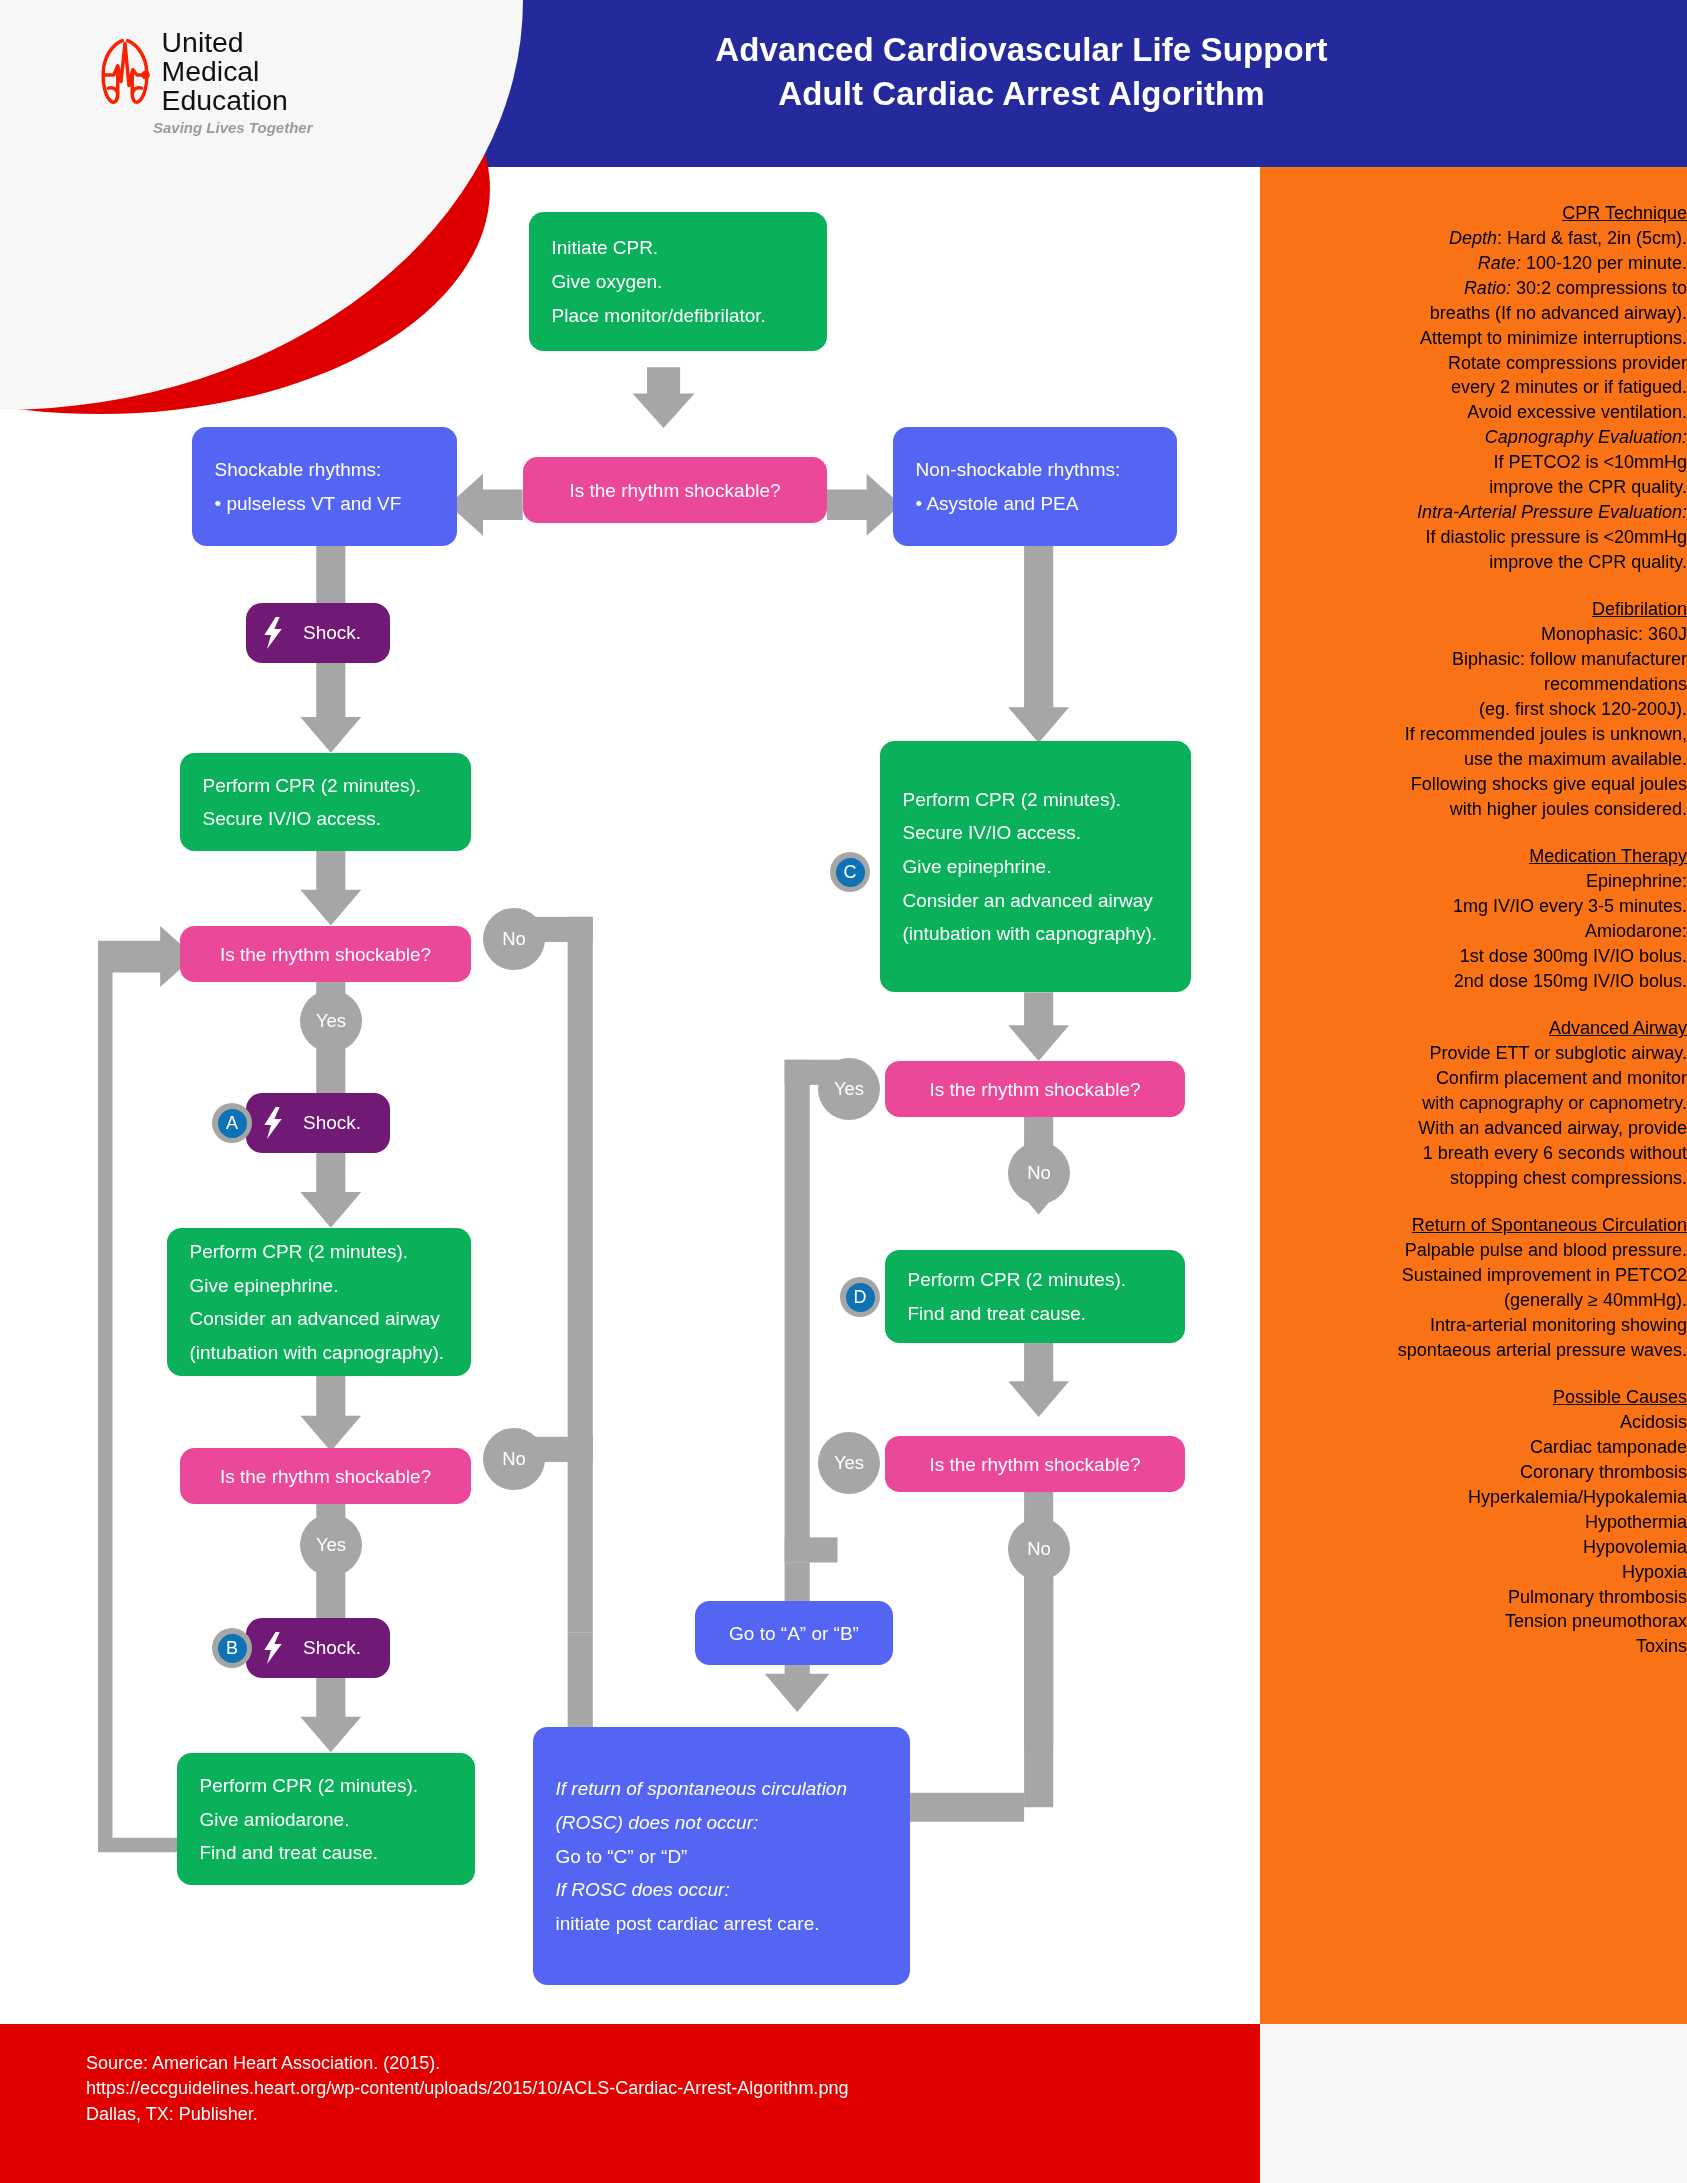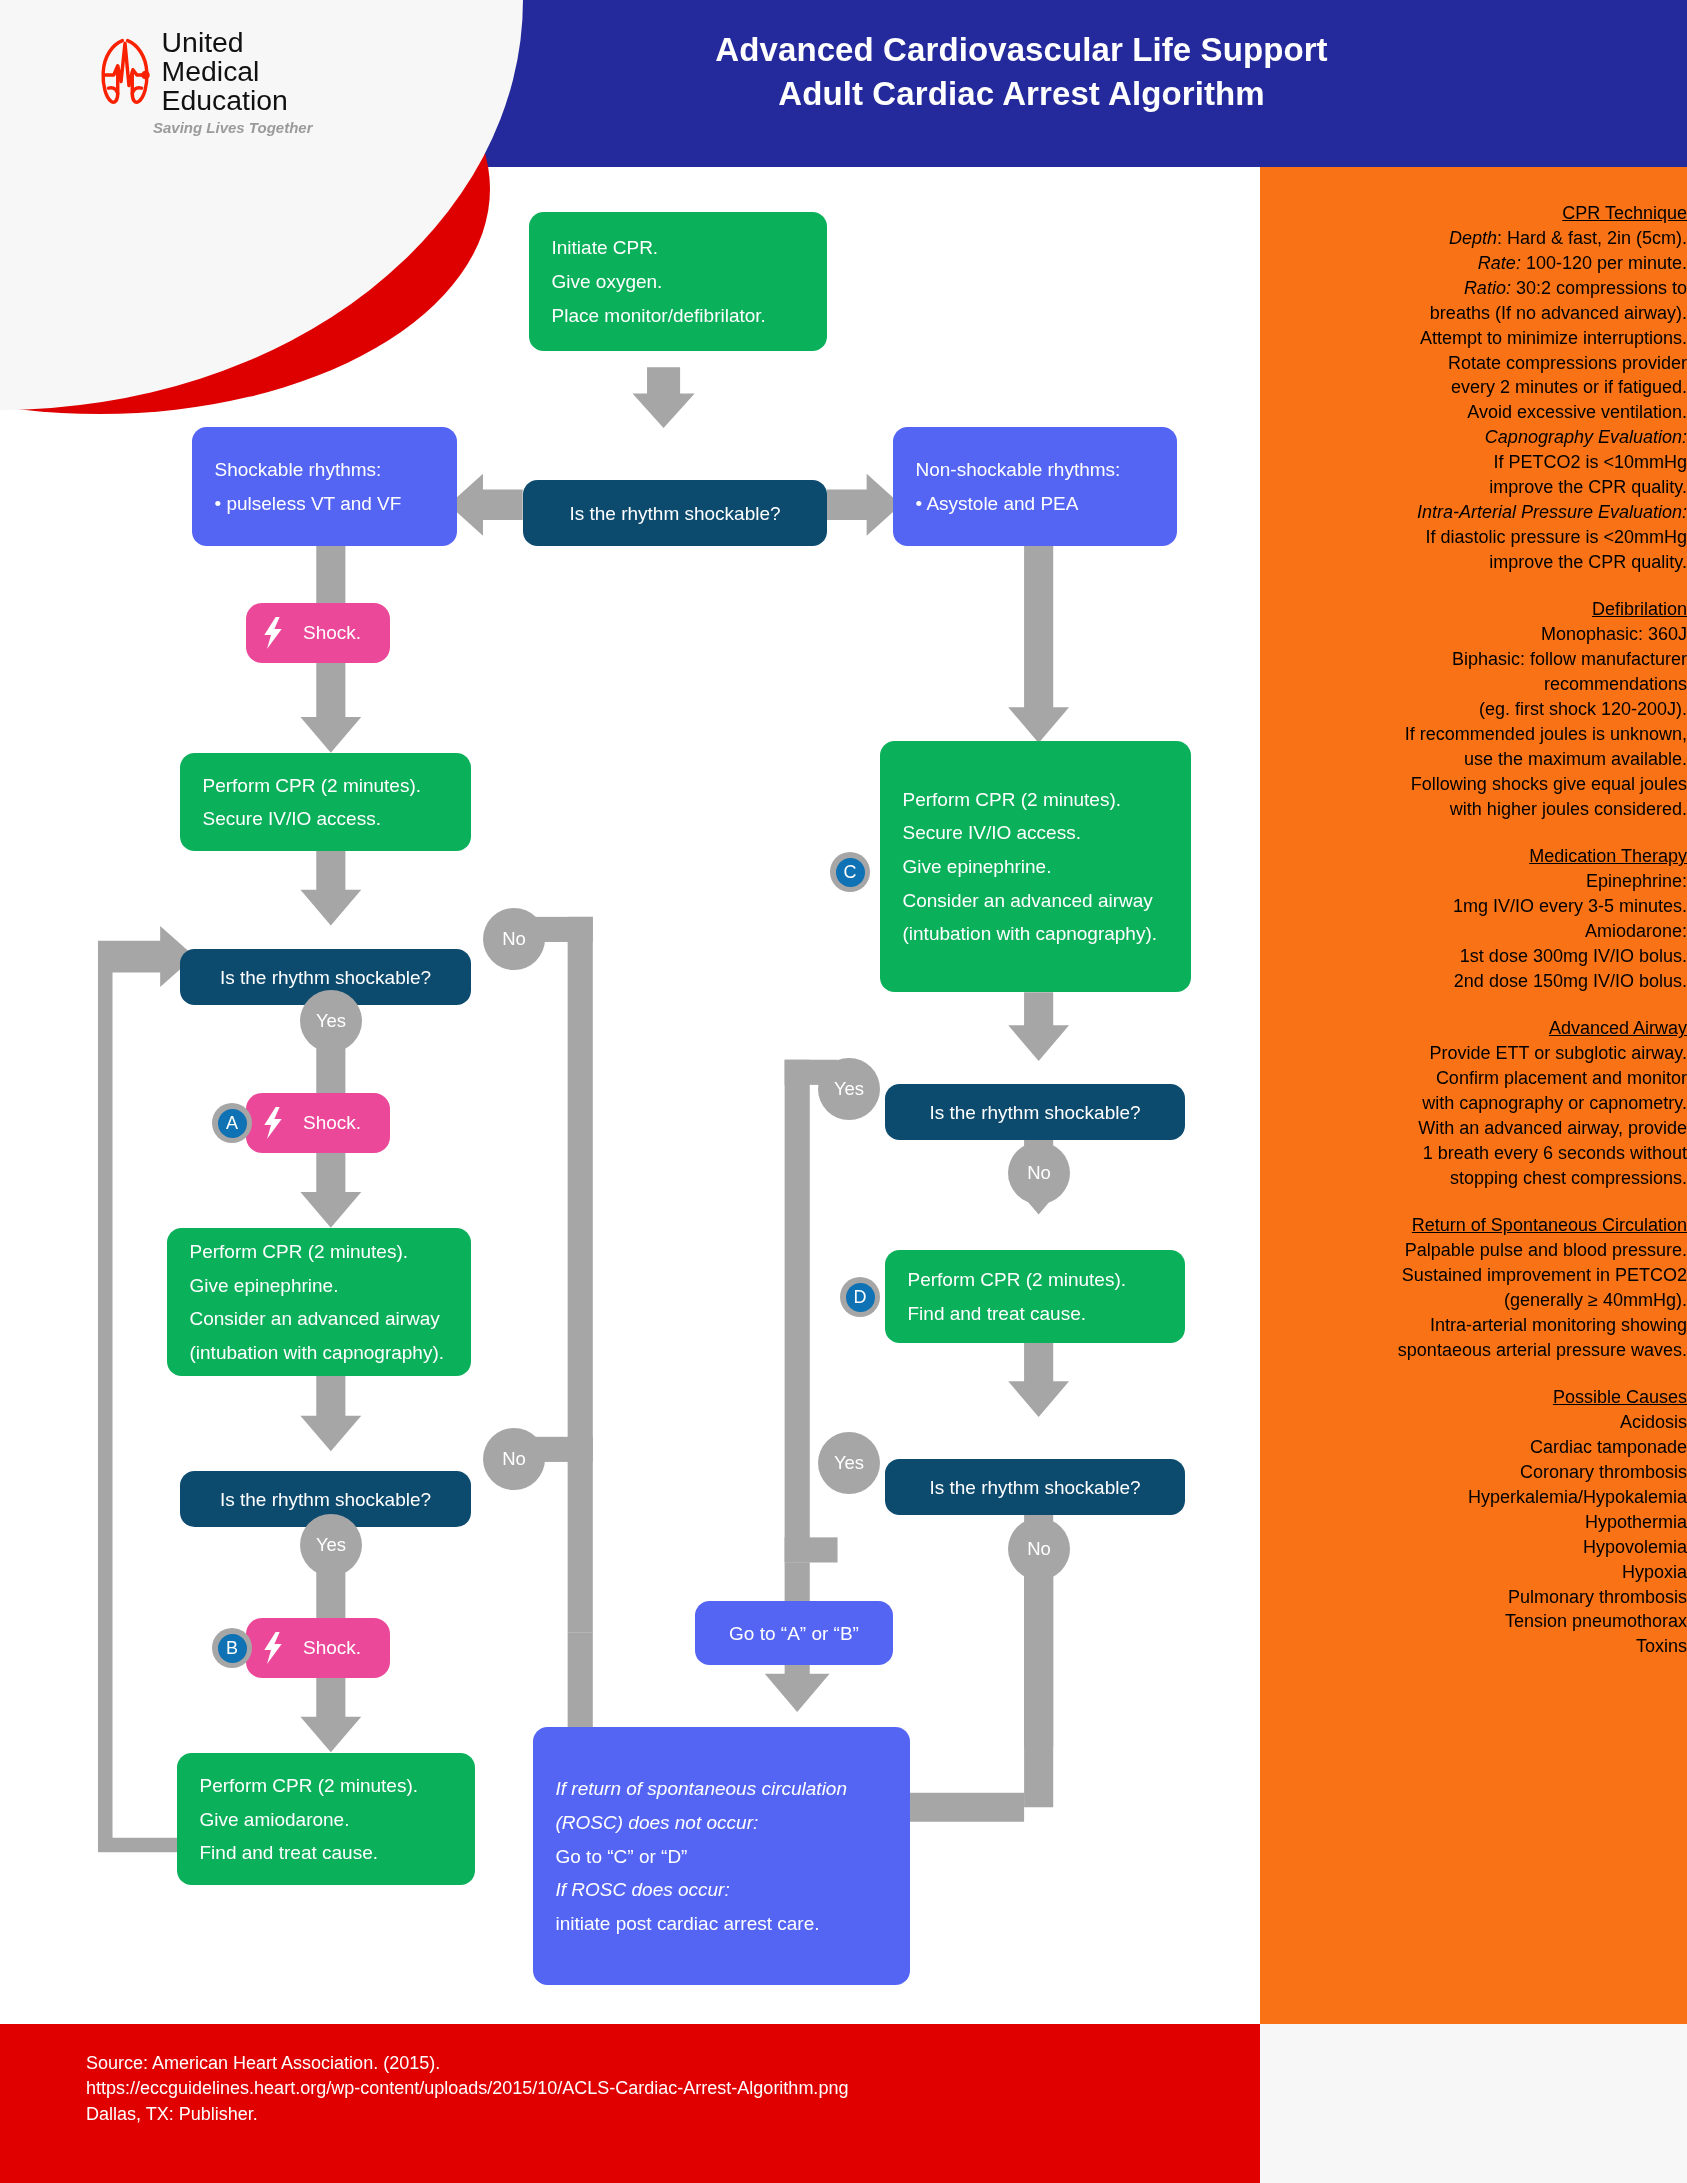--- a/index.html
+++ b/index.html
@@ -22,23 +22,23 @@
   #logo-row{display:flex;align-items:center;gap:10.6px;}
   #logo-words{font-size:28.4px;line-height:1.02;font-weight:400;color:#111;}
   #logo-tag{margin-top:4px;margin-left:54px;font-size:15px;font-style:italic;font-weight:bold;color:#9b9b9b;}
 
   
   .box{position:absolute;border-radius:14.6px;color:#fff;box-sizing:border-box;
        display:flex;flex-direction:column;justify-content:center;font-size:19px;line-height:1.0;}
   .box .ln{padding:0 22.5px;margin:7.3px 0;white-space:nowrap;}
   .green{background:#0bb05a;}
   .blue{background:#5465f4;}
-  .purple{background:#0c4a6e;margin-top:23px;}
-
-  .shockbox{position:absolute;background:#ec4899;border-radius:16px;display:flex;
+  .purple{background:#ec4899;}
+
+  .shockbox{position:absolute;background:#701a75;border-radius:16px;display:flex;
             align-items:center;color:#fff;font-size:19px;box-sizing:border-box;padding-left:17px;}
   .bolt{width:20px;height:32px;margin-right:20px;flex:0 0 auto;}
 
   
   .circ{position:absolute;background:#a6a6a6;border-radius:50%;display:flex;align-items:center;
         justify-content:center;color:#fff;font-size:18.5px;}
   .badge{position:absolute;background:#a6a6a6;border-radius:50%;display:flex;align-items:center;
          justify-content:center;}
   .badge i{display:flex;align-items:center;justify-content:center;background:#0e72b4;color:#fff;
            border-radius:50%;font-style:normal;font-size:18px;}

